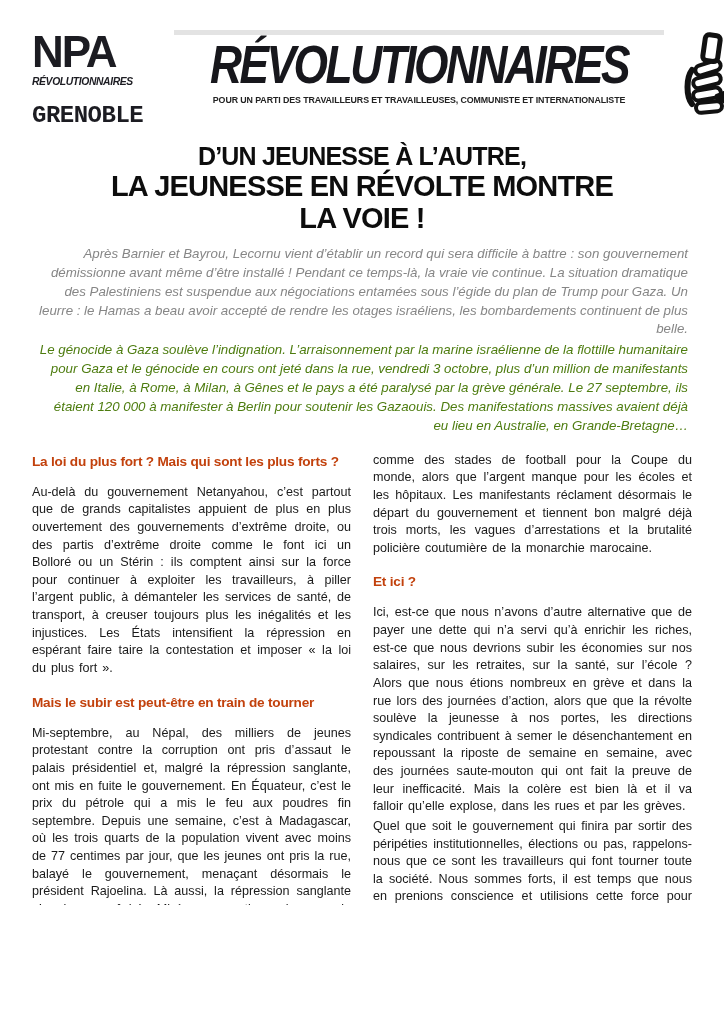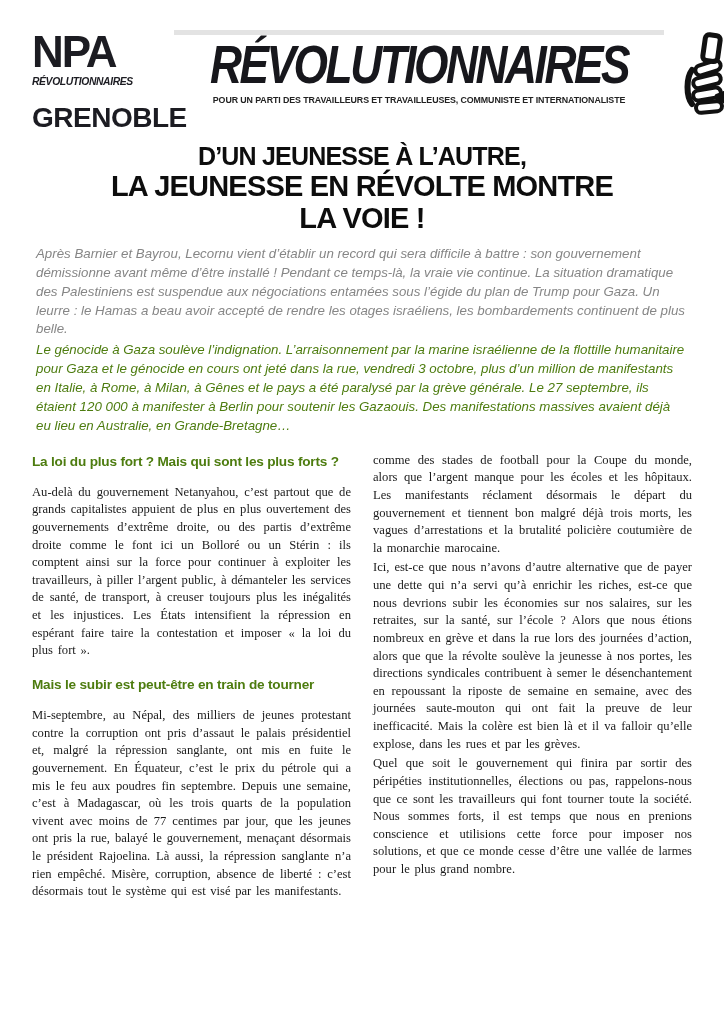--- a/index.html
+++ b/index.html
@@ -7,48 +7,48 @@
   body { width:724px; font-family:"Liberation Sans", sans-serif; color:#161616; }
   .page { width:724px; height:905px; overflow:hidden; display:flex; flex-direction:column;
           padding:24px 32px 14px 32px; background:#fff; }
 
   
   .header-row { display:flex; align-items:flex-start; }
   .npa-logo { width:128px; flex:0 0 auto; padding-top:8px; color:#1c1c22; }
   .npa-logo .l1 { font-size:44px; font-weight:900; letter-spacing:-2px; line-height:.9; }
   .npa-logo .l2 { font-size:11px; font-weight:700; font-style:italic; letter-spacing:-0.4px;
                   transform:scaleX(.94); transform-origin:left; white-space:nowrap; margin-top:3px;}
-  .npa-logo .l3 { font-size:28px; font-weight:900; letter-spacing:-0.5px; margin-top:15px;}
+  .npa-logo .l3 { font-size:24px; font-weight:900; letter-spacing:-0.5px; margin-top:15px;font-family:Liberation Mono, monospace;}
   .masthead { flex:1 1 auto; text-align:center; padding:0 4px; }
   .masthead-bar { height:5px; background:#e3e3e3; width:96%; margin:6px auto 2px auto; }
   .masthead-title { font-size:54px; font-weight:900; font-style:italic; letter-spacing:-3px;
                     line-height:1; transform:scaleX(.82); transform-origin:center; white-space:nowrap;
                     color:#17171c; }
   .masthead-sub { font-size:9.3px; font-weight:700; letter-spacing:-0.1px; white-space:nowrap;
                   transform:scaleX(.95); transform-origin:center; margin-top:4px; color:#222; }
   .fist-wrap { flex:0 0 74px; padding-top:6px; }
 
   
   .headline { text-align:center; margin-top:8px; line-height:1.12; color:#0d0d0d; }
   .headline .hl-sm { display:block; font-size:25px; font-weight:900; letter-spacing:-0.8px; }
   .headline .hl-lg { display:block; font-size:29px; font-weight:700; letter-spacing:-0.8px; }
 
   
-  .intro { font-style:italic; text-align:left; font-size:13.3px; line-height:1.42;
+  .intro { font-style:italic; text-align:right; font-size:13.3px; line-height:1.42;
            margin-top:10px; padding:0 4px; }
   .intro.p1 { color:#868686; }
   .intro.p2 { color:#4d7c0f; margin-top:2px; }
 
   
   .cols { display:flex; gap:22px; margin-top:16px; flex:1 1 auto; }
   .col { flex:1 1 0; font-size:12.6px; line-height:1.4; text-align:justify; color:#1a1a1a; }
   .col h2 { font-size:13.6px; font-weight:700; text-align:left; margin:15px 0 13px 0;
-            letter-spacing:-0.2px; color:#4d7c0f; }
+            letter-spacing:-0.2px; color:#c2410c; }
   .col h2.first { margin-top:0; }
-  .col p { margin:0 0 2px 0; word-spacing:1.5px;font-family:Liberation Serif, serif; }
+  .col p { margin:0 0 2px 0; word-spacing:1.5px; }
 
   
   .newsletter { font-weight:700; text-align:center; font-size:13.4px; line-height:1.45;
                 margin:26px auto 4px auto; max-width:270px; word-spacing:0; }
   .qr-wrap { display:flex; justify-content:center; margin-top:16px; }
   .icon-svg { display:block; }
 </style>
 </head>
 <body>
 
@@ -98,20 +98,21 @@
       <h2 class="first">La loi du plus fort ? Mais qui sont les plus forts ?</h2>
       <p>Au-delà du gouvernement Netanyahou, c’est partout que de grands capitalistes appuient de plus en plus ouvertement des gouvernements d’extrême droite, ou des partis d’extrême droite comme le font ici un Bolloré ou un Stérin : ils comptent ainsi sur la force pour continuer à exploiter les travailleurs, à piller l’argent public, à démanteler les services de santé, de transport, à creuser toujours plus les inégalités et les injustices. Les États intensifient la répression en espérant faire taire la contestation et imposer « la loi du plus fort ».</p>
       <h2>Mais le subir est peut-être en train de tourner</h2>
       <p>Mi-septembre, au Népal, des milliers de jeunes protestant contre la corruption ont pris d’assaut le palais présidentiel et, malgré la répression sanglante, ont mis en fuite le gouvernement. En Équateur, c’est le prix du pétrole qui a mis le feu aux poudres fin septembre. Depuis une semaine, c’est à Madagascar, où les trois quarts de la population vivent avec moins de 77 centimes par jour, que les jeunes ont pris la rue, balayé le gouvernement, menaçant désormais le président Rajoelina. Là aussi, la répression sanglante n’a rien empêché. Misère, corruption, absence de liberté : c’est désormais tout le système qui est visé par les manifestants.</p>
       <h2>GenZ, génération révolution ?</h2>
       <p>Et maintenant, c’est au tour du Maroc. Cette même génération se soulève par dizaines de milliers, à l’appel du collectif GenZ 212, dans toutes les grandes villes du pays. Les manifestants réclament une réforme du système éducatif et des services de santé. Ils protestent contre la corruption et les dépenses somptuaires engagées dans des chantiers</p>
     </div>
 
     <div class="col">
       <p>comme des stades de football pour la Coupe du monde, alors que l’argent manque pour les écoles et les hôpitaux. Les manifestants réclament désormais le départ du gouvernement et tiennent bon malgré déjà trois morts, les vagues d’arrestations et la brutalité policière coutumière de la monarchie marocaine.</p>
+      <h2>Et ici ?</h2>
       <p>Ici, est-ce que nous n’avons d’autre alternative que de payer une dette qui n’a servi qu’à enrichir les riches, est-ce que nous devrions subir les économies sur nos salaires, sur les retraites, sur la santé, sur l’école ? Alors que nous étions nombreux en grève et dans la rue lors des journées d’action, alors que que la révolte soulève la jeunesse à nos portes, les directions syndicales contribuent à semer le désenchantement en repoussant la riposte de semaine en semaine, avec des journées saute-mouton qui ont fait la preuve de leur inefficacité. Mais la colère est bien là et il va falloir qu’elle explose, dans les rues et par les grèves.</p>
       <p>Quel que soit le gouvernement qui finira par sortir des péripéties institutionnelles, élections ou pas, rappelons-nous que ce sont les travailleurs qui font tourner toute la société. Nous sommes forts, il est temps que nous en prenions conscience et utilisions cette force pour imposer nos solutions, et que ce monde cesse d’être une vallée de larmes pour le plus grand nombre.</p>
 
       <div class="newsletter">Abonnez vous à la Newsletter du NPA Révolutionnaires de Grenoble :</div>
       <div class="qr-wrap">
         <svg id="qr" class="icon-svg" width="66" height="66" viewBox="0 0 21 21" shape-rendering="crispEdges">
             <rect x="9" y="0" width="1" height="1" fill="#000"></rect>
             <rect x="11" y="0" width="1" height="1" fill="#000"></rect>
             <rect x="9" y="1" width="1" height="1" fill="#000"></rect>
             <rect x="10" y="1" width="1" height="1" fill="#000"></rect>

